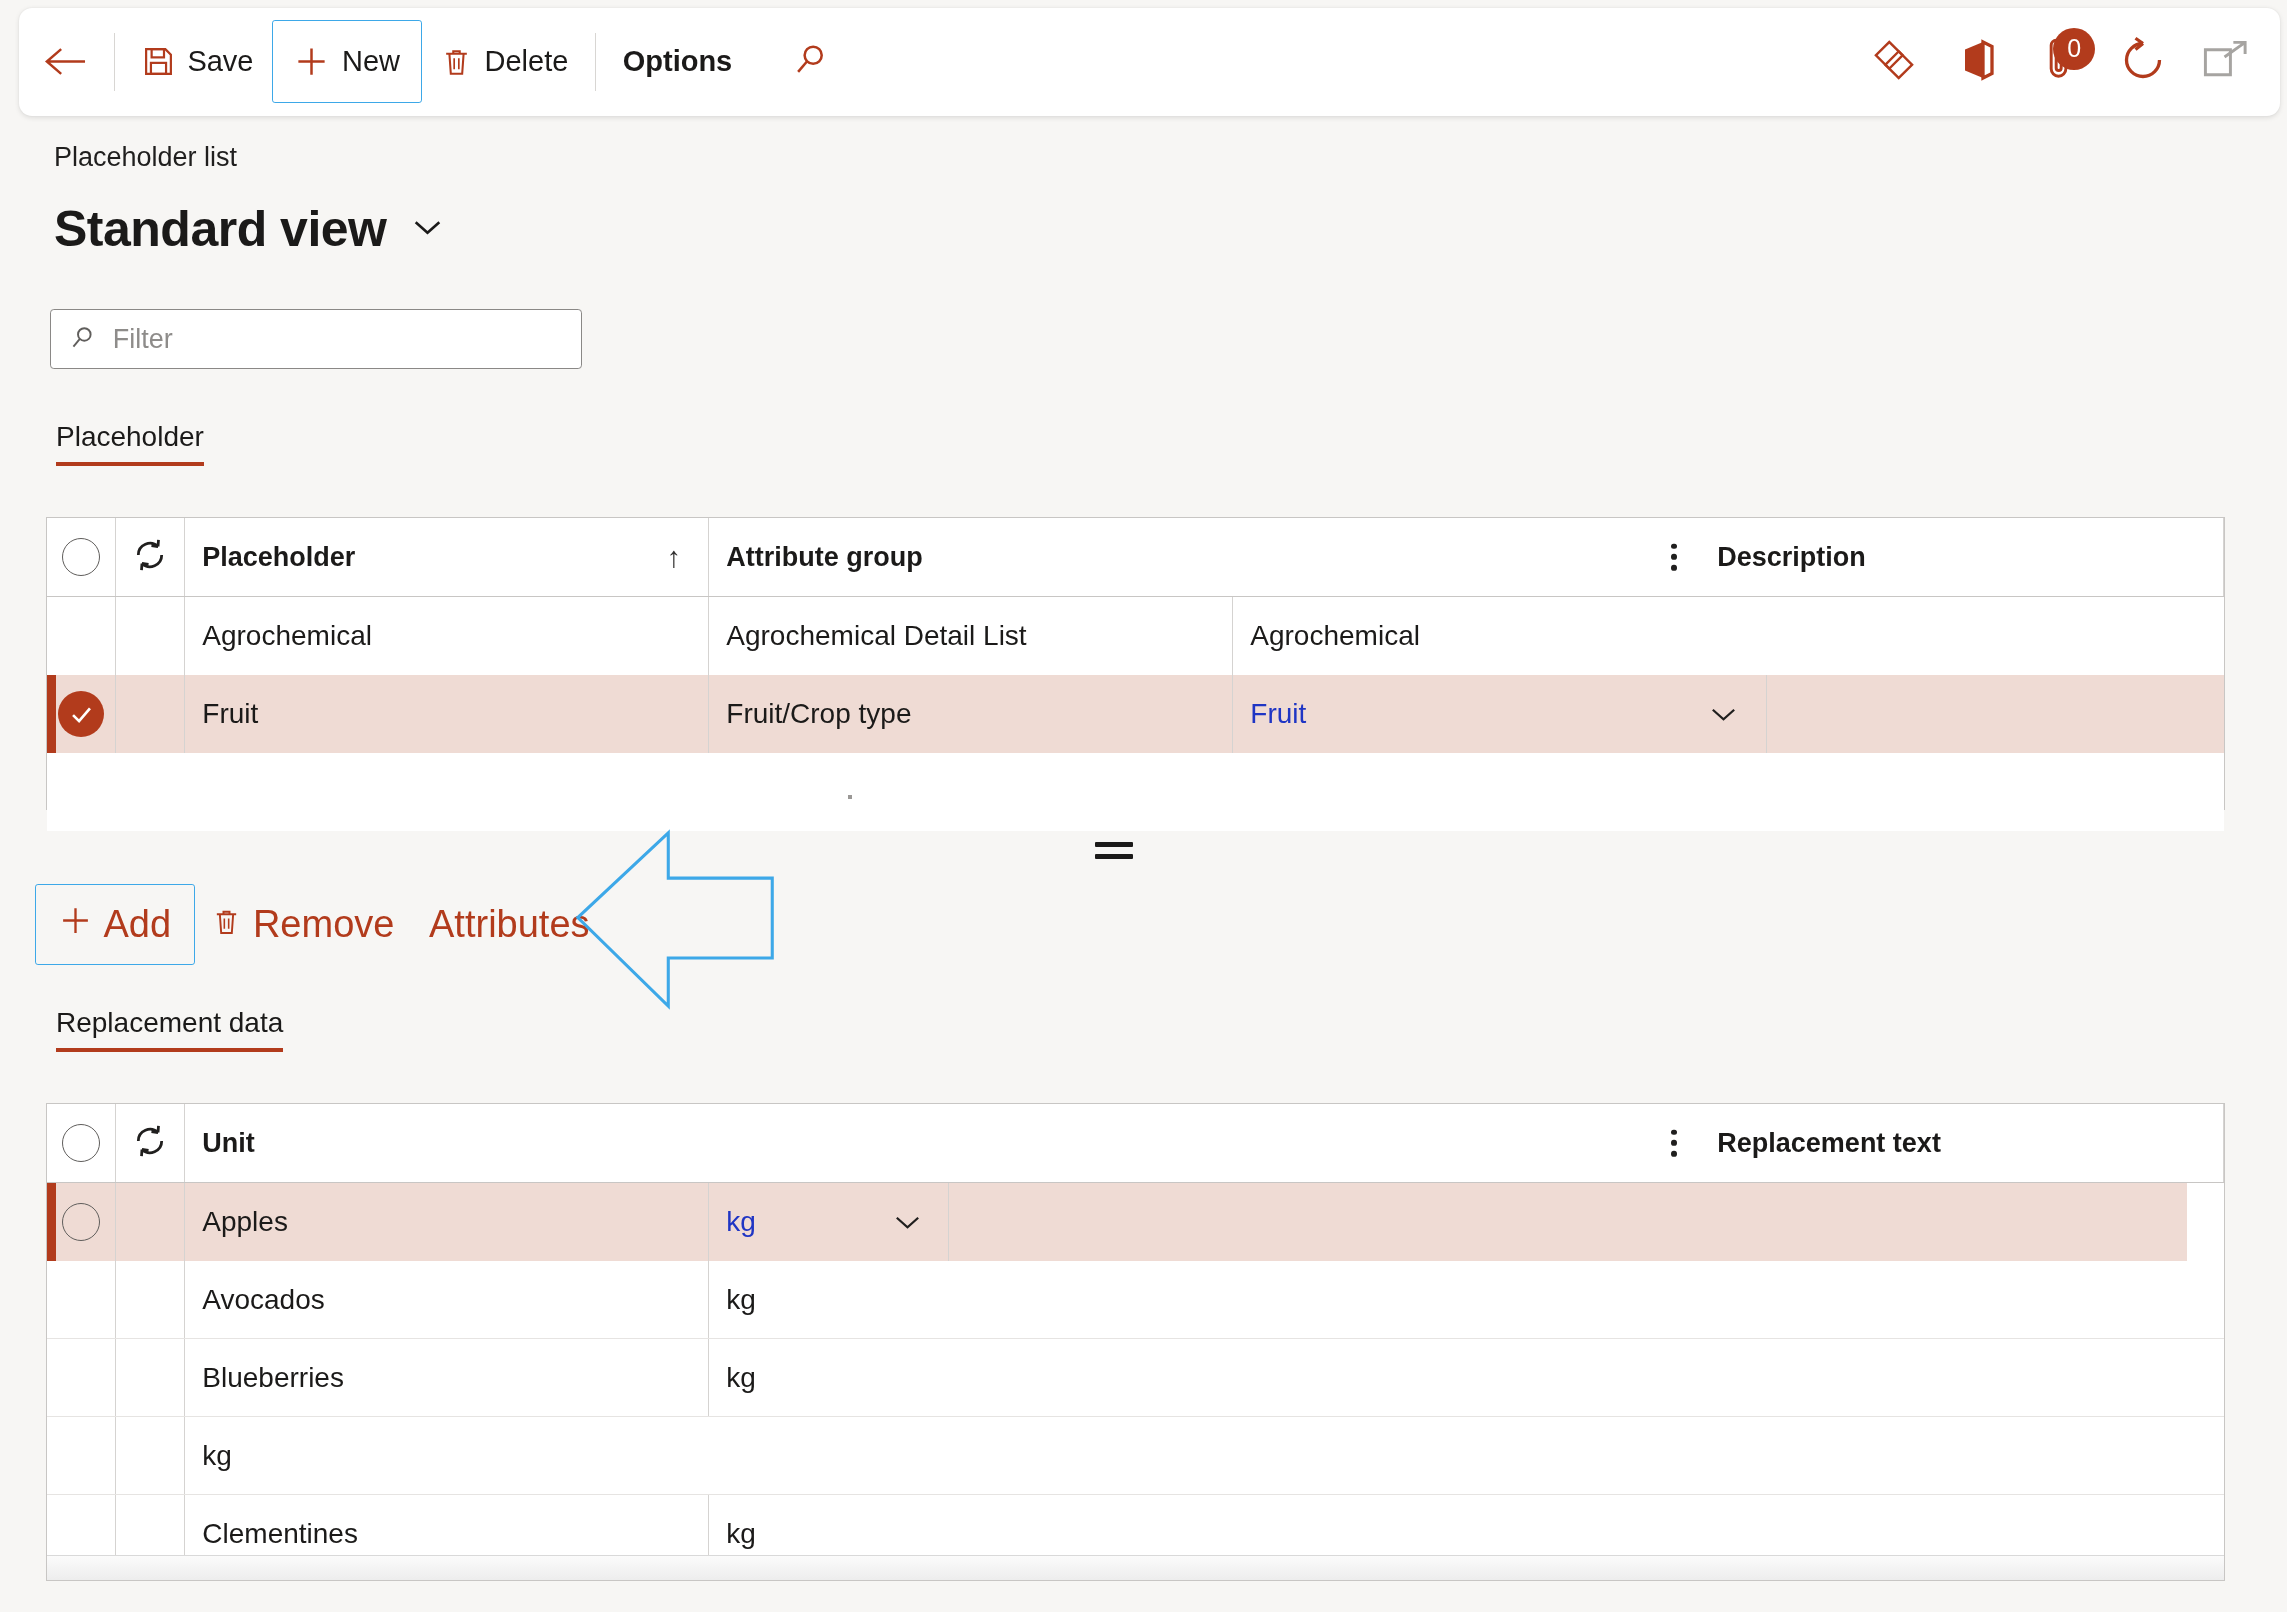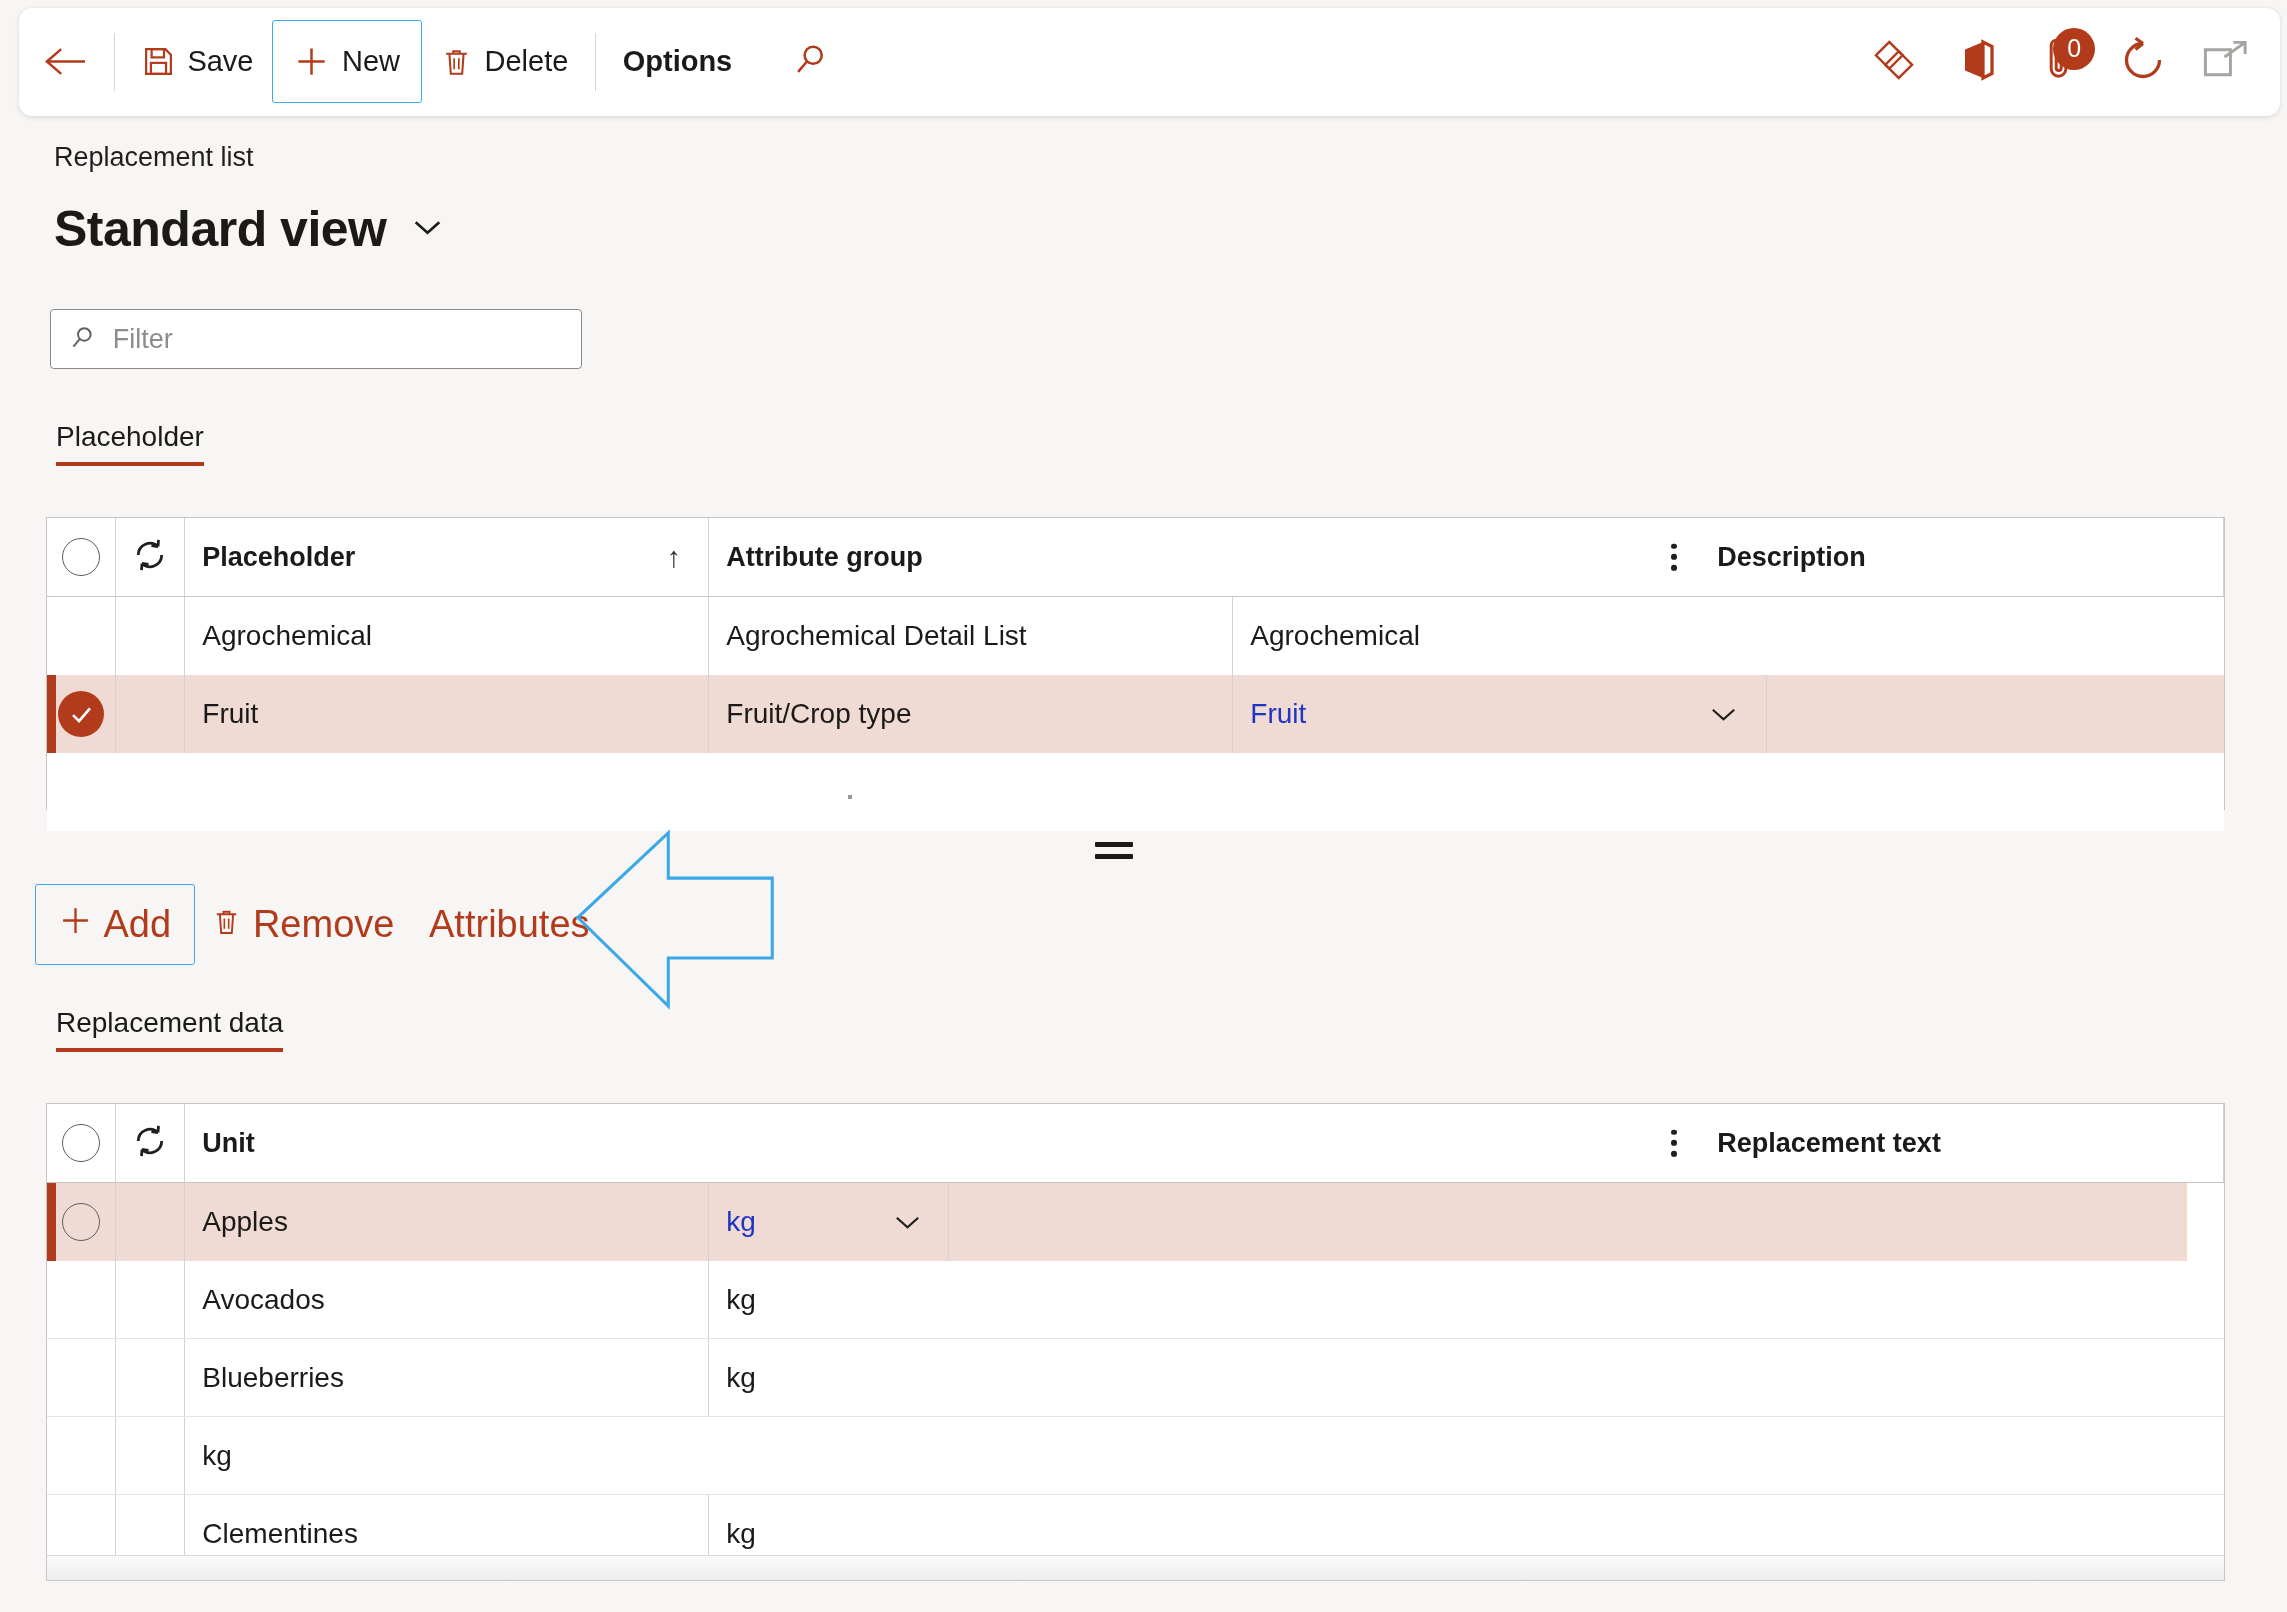--- a/index.html
+++ b/index.html
@@ -257,21 +257,21 @@
     <button class="icon-btn">
       <span>
         <svg width="50" height="42" viewBox="0 0 34 28">
           <path d="M3 7 H20 V24 H3 Z" fill="none" stroke="#A6A4A1" stroke-width="2"></path>
           <path d="M16 12 L30 2 M22 2 H30 V10" fill="none" stroke="#A6A4A1" stroke-width="2"></path>
         </svg>
       </span>
     </button>
   </div>
 
-  <div class="breadcrumb">Replacement list</div>
+  <div class="breadcrumb">Placeholder list</div>
 
   <div class="page-title-row">
     <span class="page-title">Standard view</span>
     <span>
       <svg width="33" height="21" viewBox="0 0 24 16">
         <path d="M3 4 L12 12 L21 4" fill="none" stroke="#1B1A19" stroke-width="2"></path>
       </svg>
     </span>
   </div>
 

